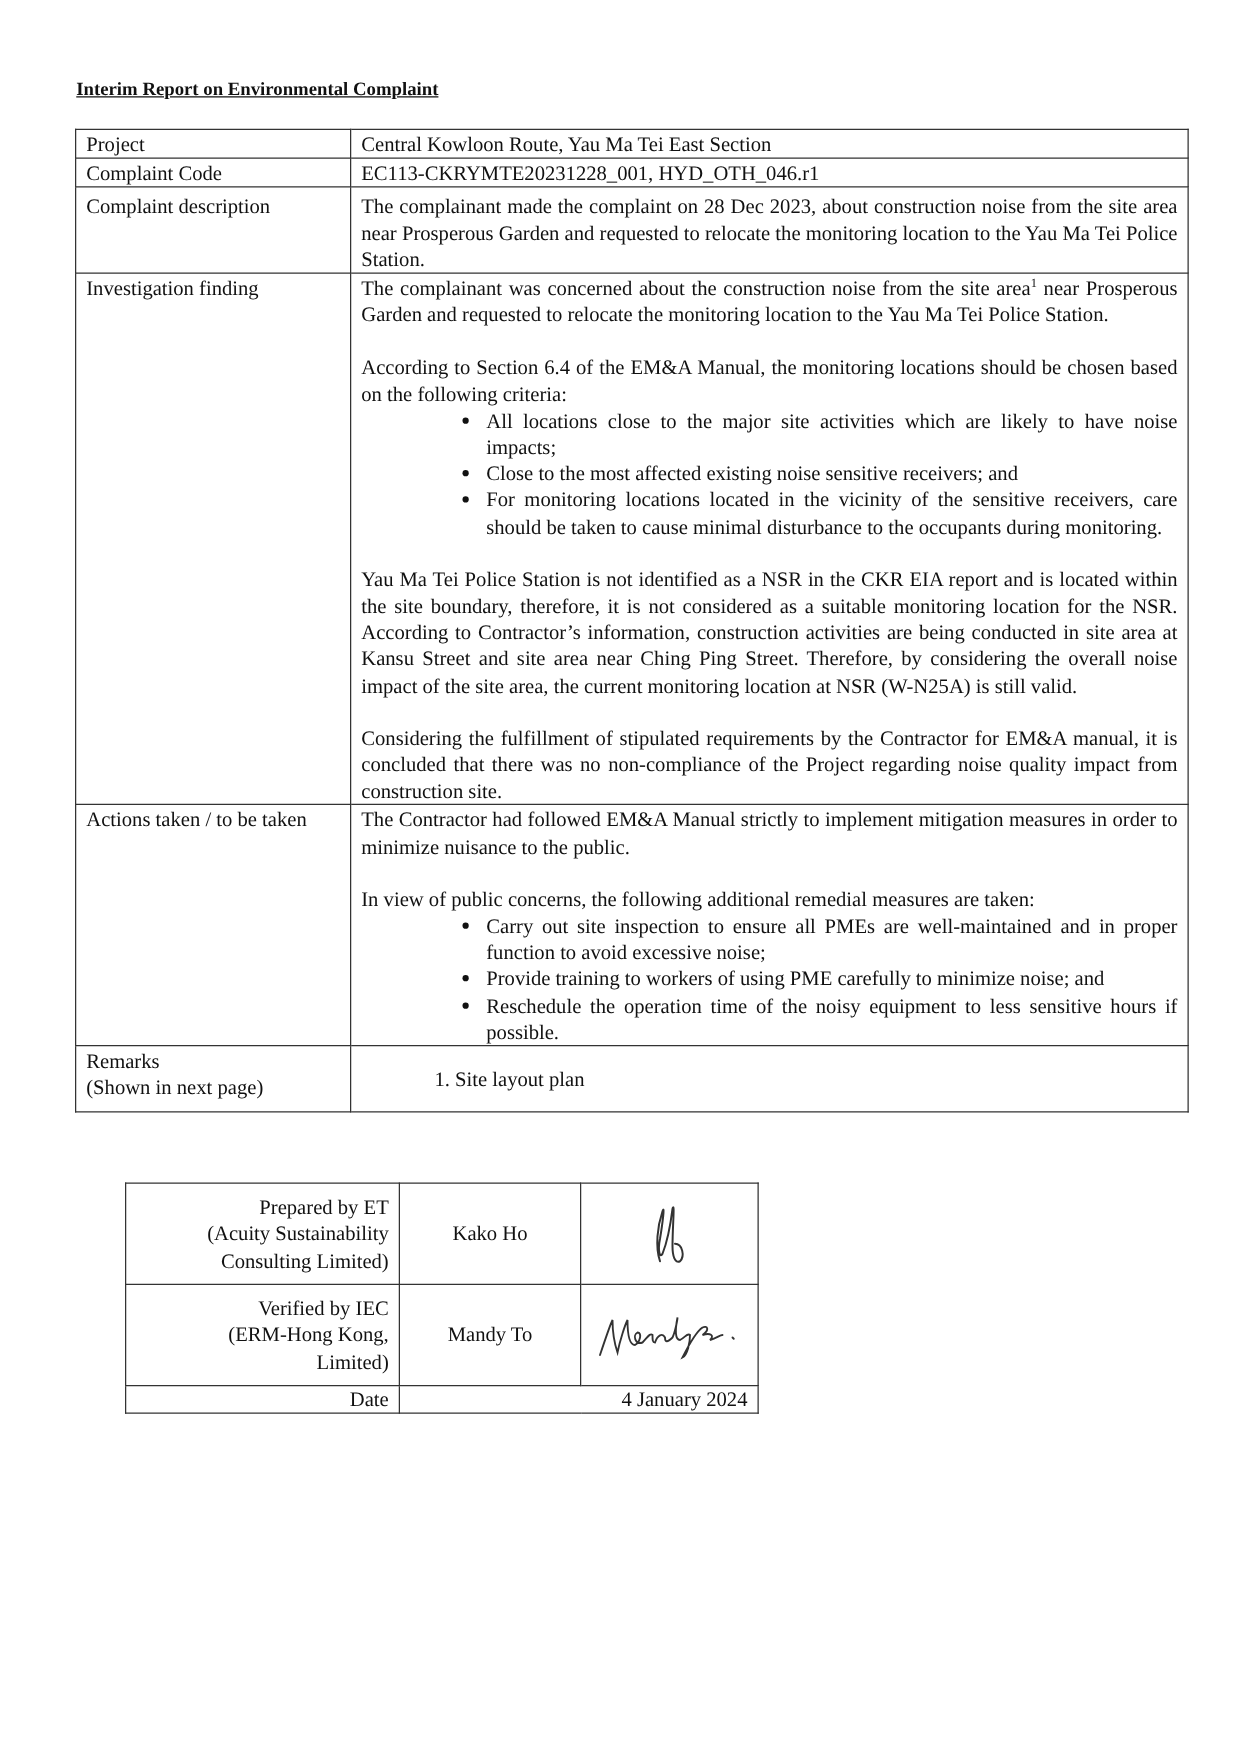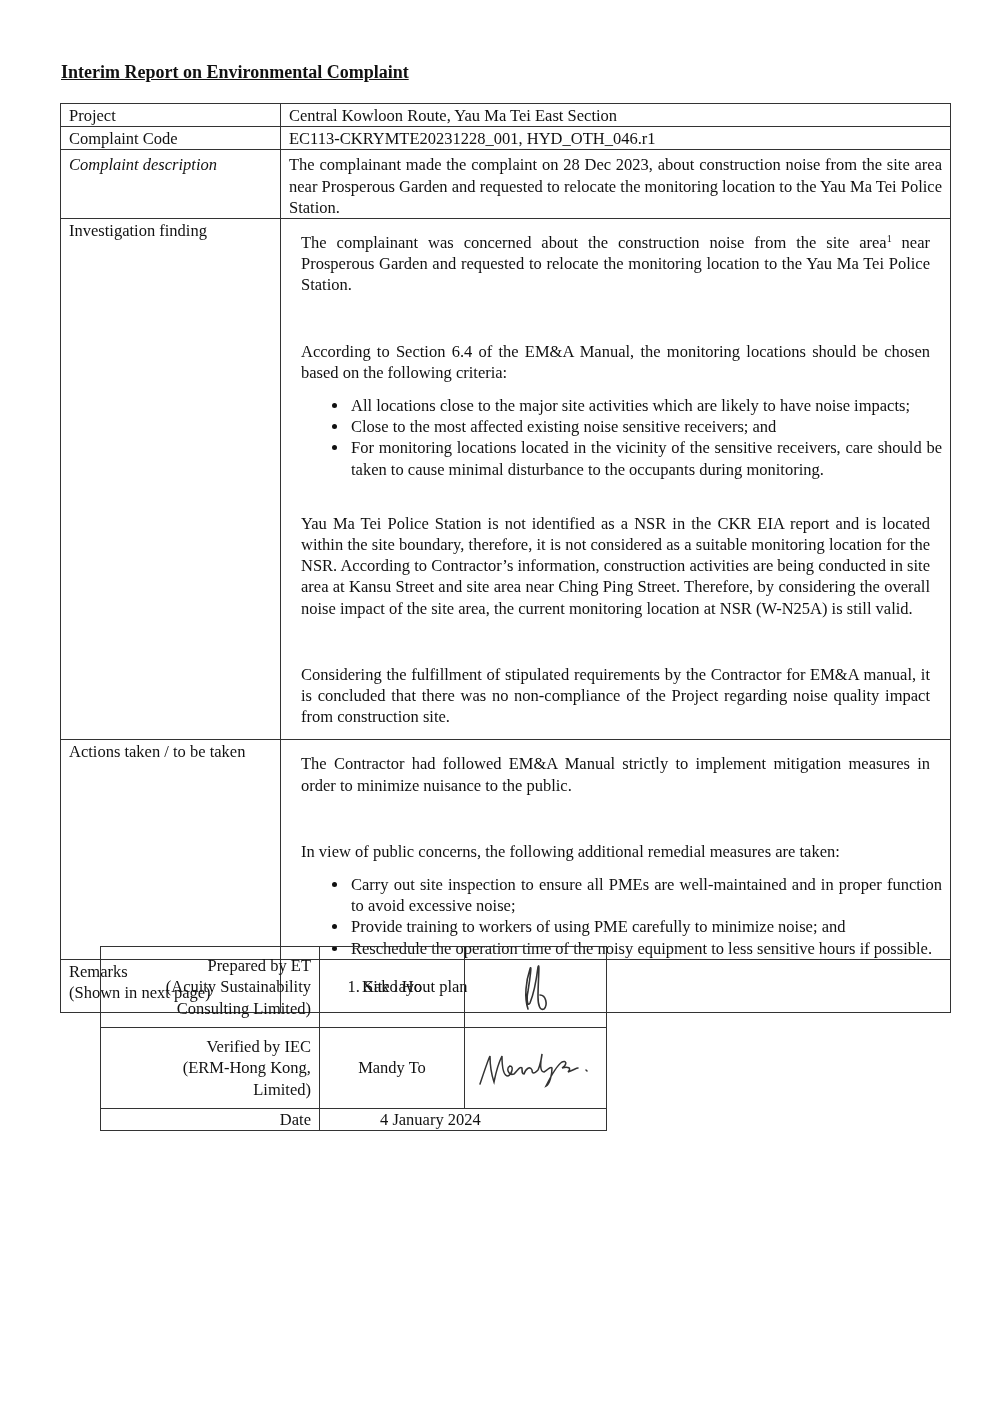--- a/index.html
+++ b/index.html
@@ -3,35 +3,35 @@
 <meta charset="utf-8">
 <style>
   html, body { margin: 0; padding: 0; background: #ffffff; }
   body {
     width: 992px; height: 1403px; position: relative; overflow: hidden;
     font-family: "Liberation Serif", "DejaVu Serif", serif;
     color: #111; font-size: 16.5px; line-height: 21.2px;
   }
   .title {
     position: absolute; left: 61px; top: 62px;
-    font-weight: bold; font-size: 18px; text-decoration: underline;
+    font-weight: bold; font-size: 15px; text-decoration: underline;
   }
   table.main {
     position: absolute; left: 60px; top: 103px; width: 891px;
     border-collapse: collapse; table-layout: fixed;
   }
   table.main td {
     border: 1px solid #333; vertical-align: top; padding: 1px 8px 0 8px;
   }
   table.main td.lbl { width: 203px; }
   .just { text-align: justify; }
-  .para { margin: 12px; }
+  .para { margin: 0; }
   .gap { height: 21px; }
   ul.bul { margin: 0; padding-left: 60px; }
-  ul.bul li { padding-left: 2px; text-align: justify; }
+  ul.bul li { padding-left: 2px; text-align: justify; margin-left: 38px; }
   ol.rem { margin: 15px; padding-left: 60px; }
   sup { font-size: 10px; line-height: 0; }
   table.sign {
     position: absolute; left: 60px; top: 946px;
     border-collapse: collapse; table-layout: fixed; width: 506px; margin-left: 40px;
   }
   table.sign td { border: 1px solid #333; padding: 0 8px; }
   table.sign td.role { width: 202px; text-align: right; vertical-align: middle; }
   table.sign td.nm { width: 128px; text-align: center; vertical-align: middle; }
   table.sign td.sig { width: 125px; text-align: center; vertical-align: middle; }
@@ -48,21 +48,21 @@
   <tbody>
       <tr>
     <td class="lbl">Project</td>
     <td>Central Kowloon Route, Yau Ma Tei East Section</td>
   </tr>
   <tr>
     <td class="lbl">Complaint Code</td>
     <td>EC113-CKRYMTE20231228_001, HYD_OTH_046.r1</td>
   </tr>
   <tr>
-    <td class="lbl" style="padding-top:4px;font-style:italic;">Complaint description</td>
+    <td class="lbl" style="padding-top:4px;">Complaint description</td>
     <td class="just" style="padding-top:4px;">The complainant made the complaint on 28 Dec 2023, about construction noise from the site area near Prosperous Garden and requested to relocate the monitoring location to the Yau Ma Tei Police Station.</td>
   </tr>
   <tr>
     <td class="lbl">Investigation finding</td>
     <td class="just">
       <p class="para"><span>The complainant was concerned about the construction noise from the site area</span><sup>1</sup><span> near Prosperous Garden and requested to relocate the monitoring location to the Yau Ma Tei Police Station.</span></p>
       <div class="gap"></div>
       <p class="para">According to Section 6.4 of the EM&amp;A Manual, the monitoring locations should be chosen based on the following criteria:</p>
       <ul class="bul">
         <li>All locations close to the major site activities which are likely to have noise impacts;</li>
@@ -125,16 +125,16 @@
     </td>
     <td class="nm">Mandy To</td>
     <td class="sig">
       <svg class="sg" width="120" height="44" viewBox="0 0 120 44">
         <path d="M4 38 C8 26 12 14 14 10 C14 20 16 30 18 36 C20 26 24 14 26 10 C26 22 28 30 32 30 C36 28 38 20 34 20 C30 22 32 30 38 28 C42 24 44 20 46 22 C46 26 46 28 48 28 C50 22 54 20 56 24 C56 28 58 28 62 24 C64 20 66 10 66 8 C64 18 64 26 68 26 C72 24 74 20 76 22 C76 28 74 38 70 40 C74 32 80 20 86 16 C90 14 92 18 86 22 C92 20 96 22 92 26 C98 24 100 22 102 22 M110 24 L111 25" fill="none" stroke="#333" stroke-width="1.5" stroke-linecap="round"></path>
       </svg>
     </td>
   </tr>
   <tr class="drow">
     <td class="role">Date</td>
-    <td colspan="2" style="padding-left:60px;">4 January 2024</td>
+    <td colspan="2" style="padding-left:60px;text-align:right;">4 January 2024</td>
   </tr>
 </tbody>
   </table>
 
 </body></html>

